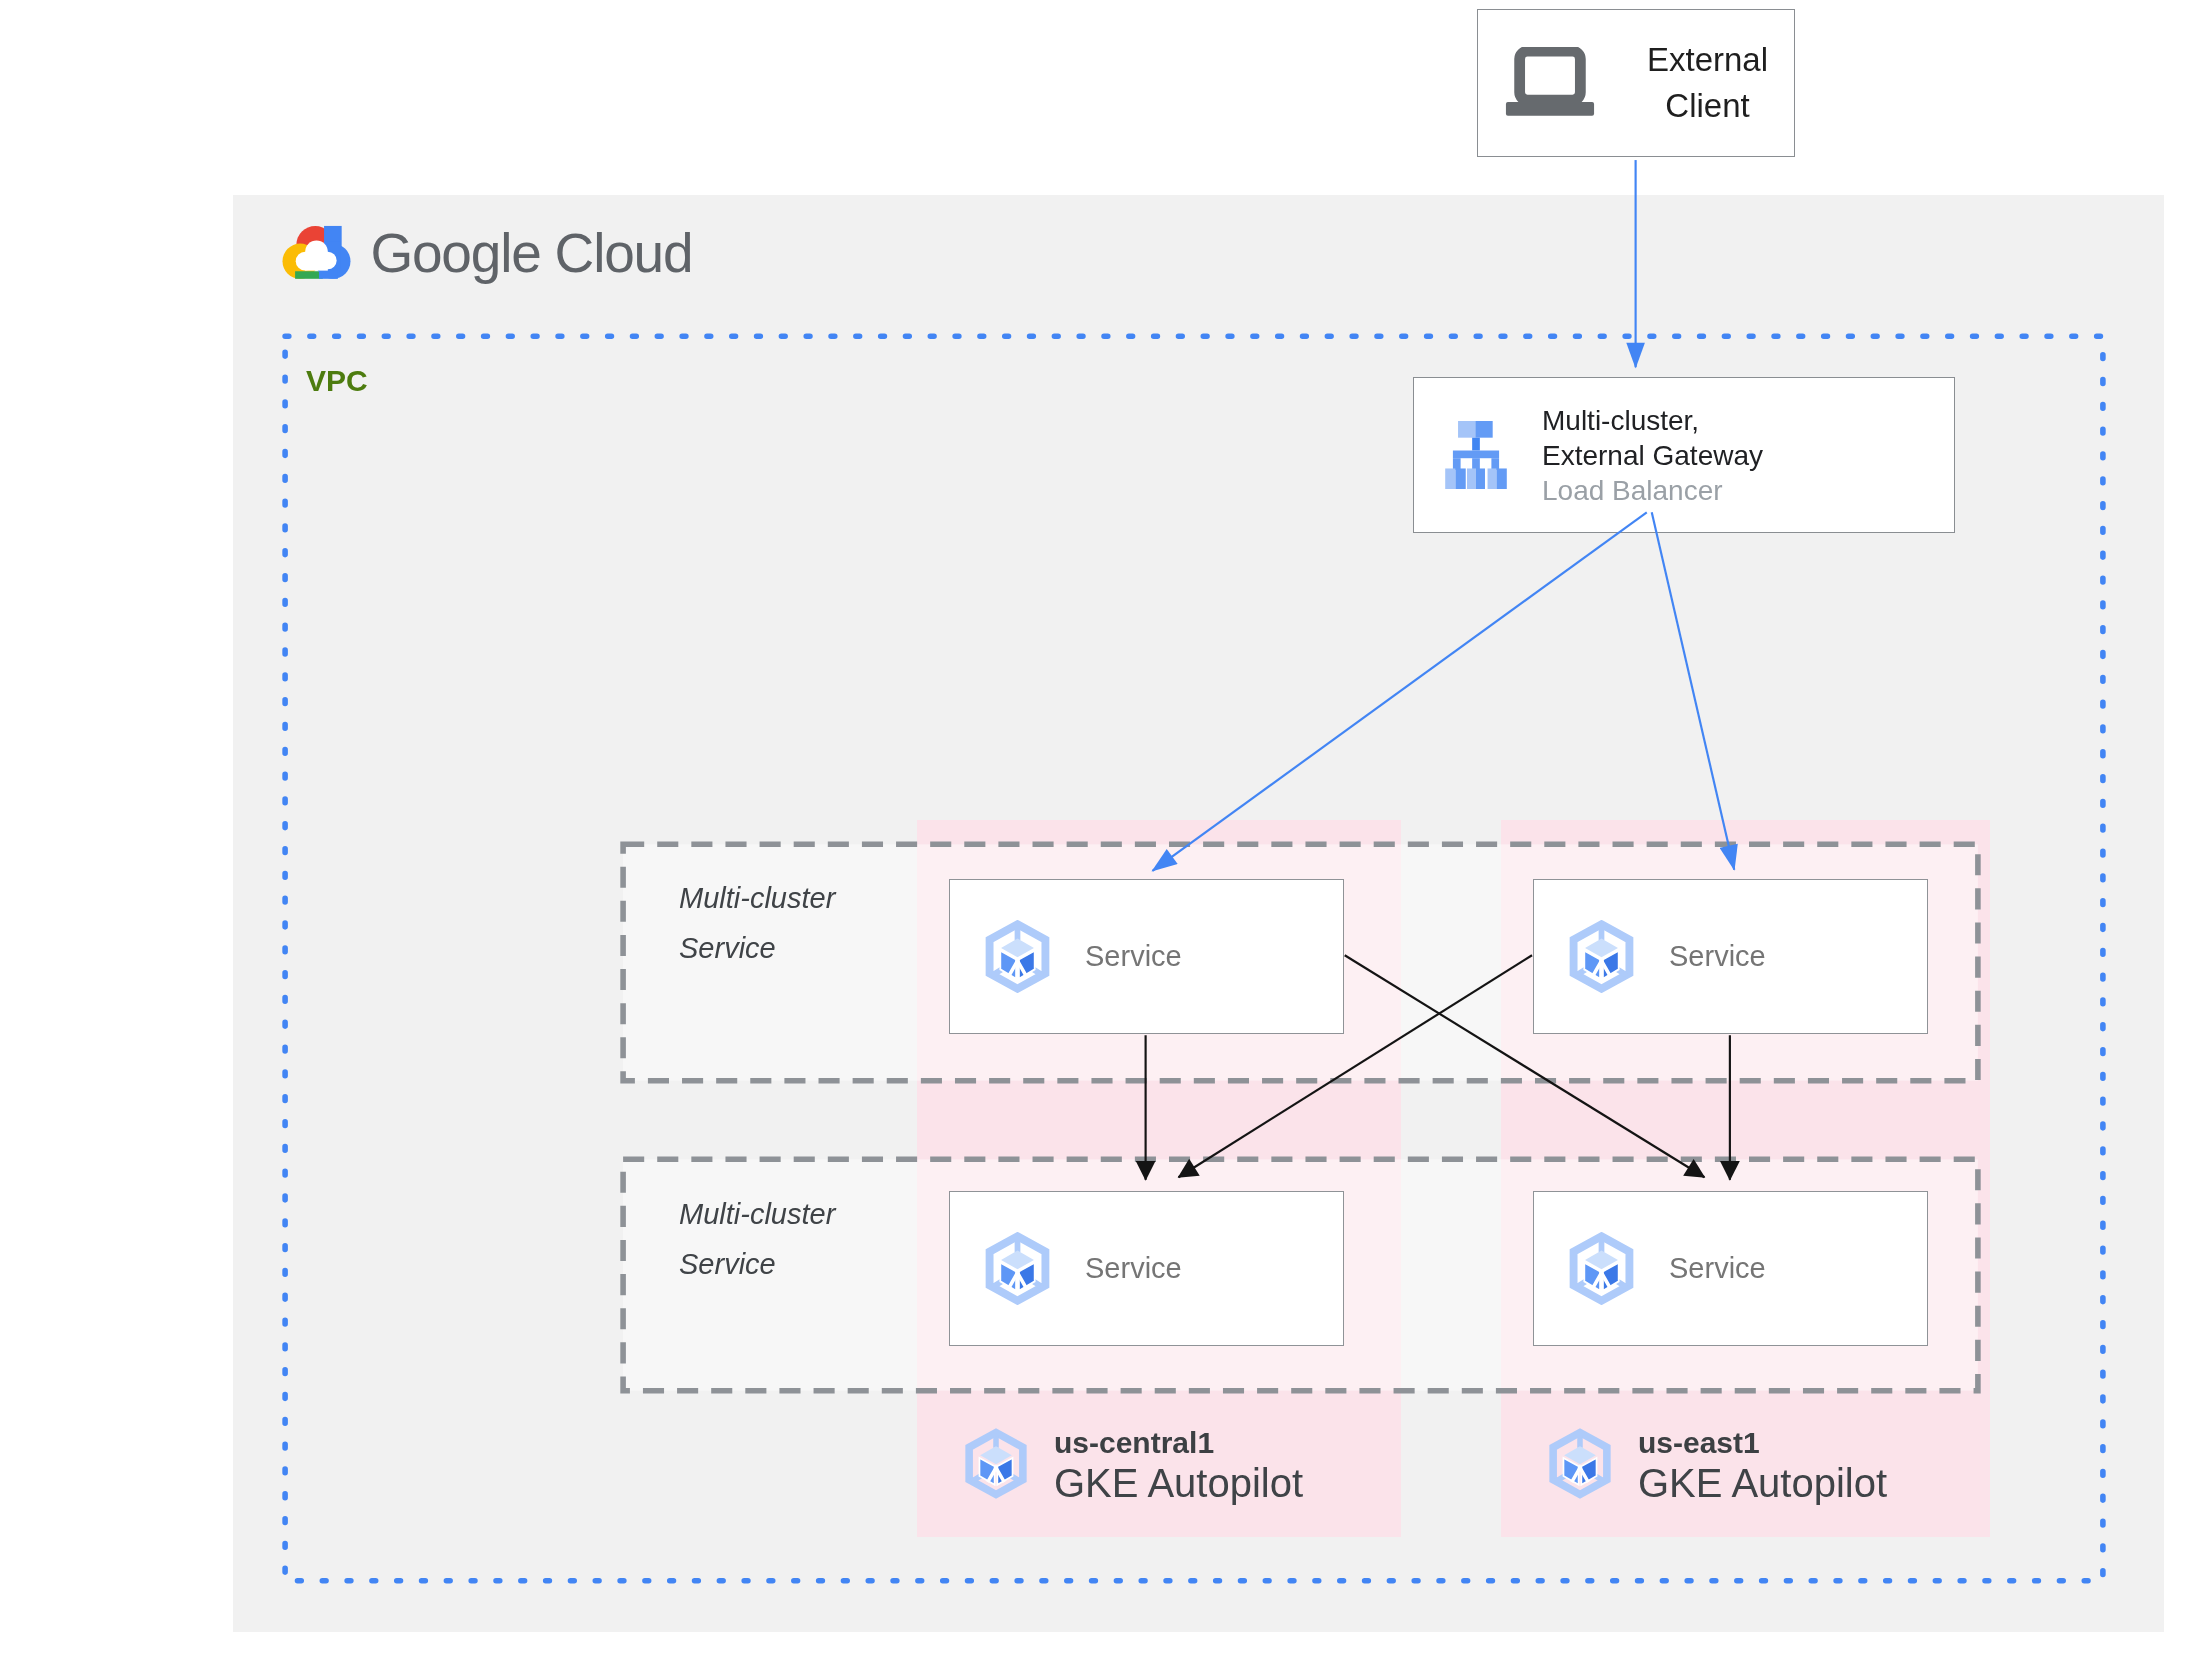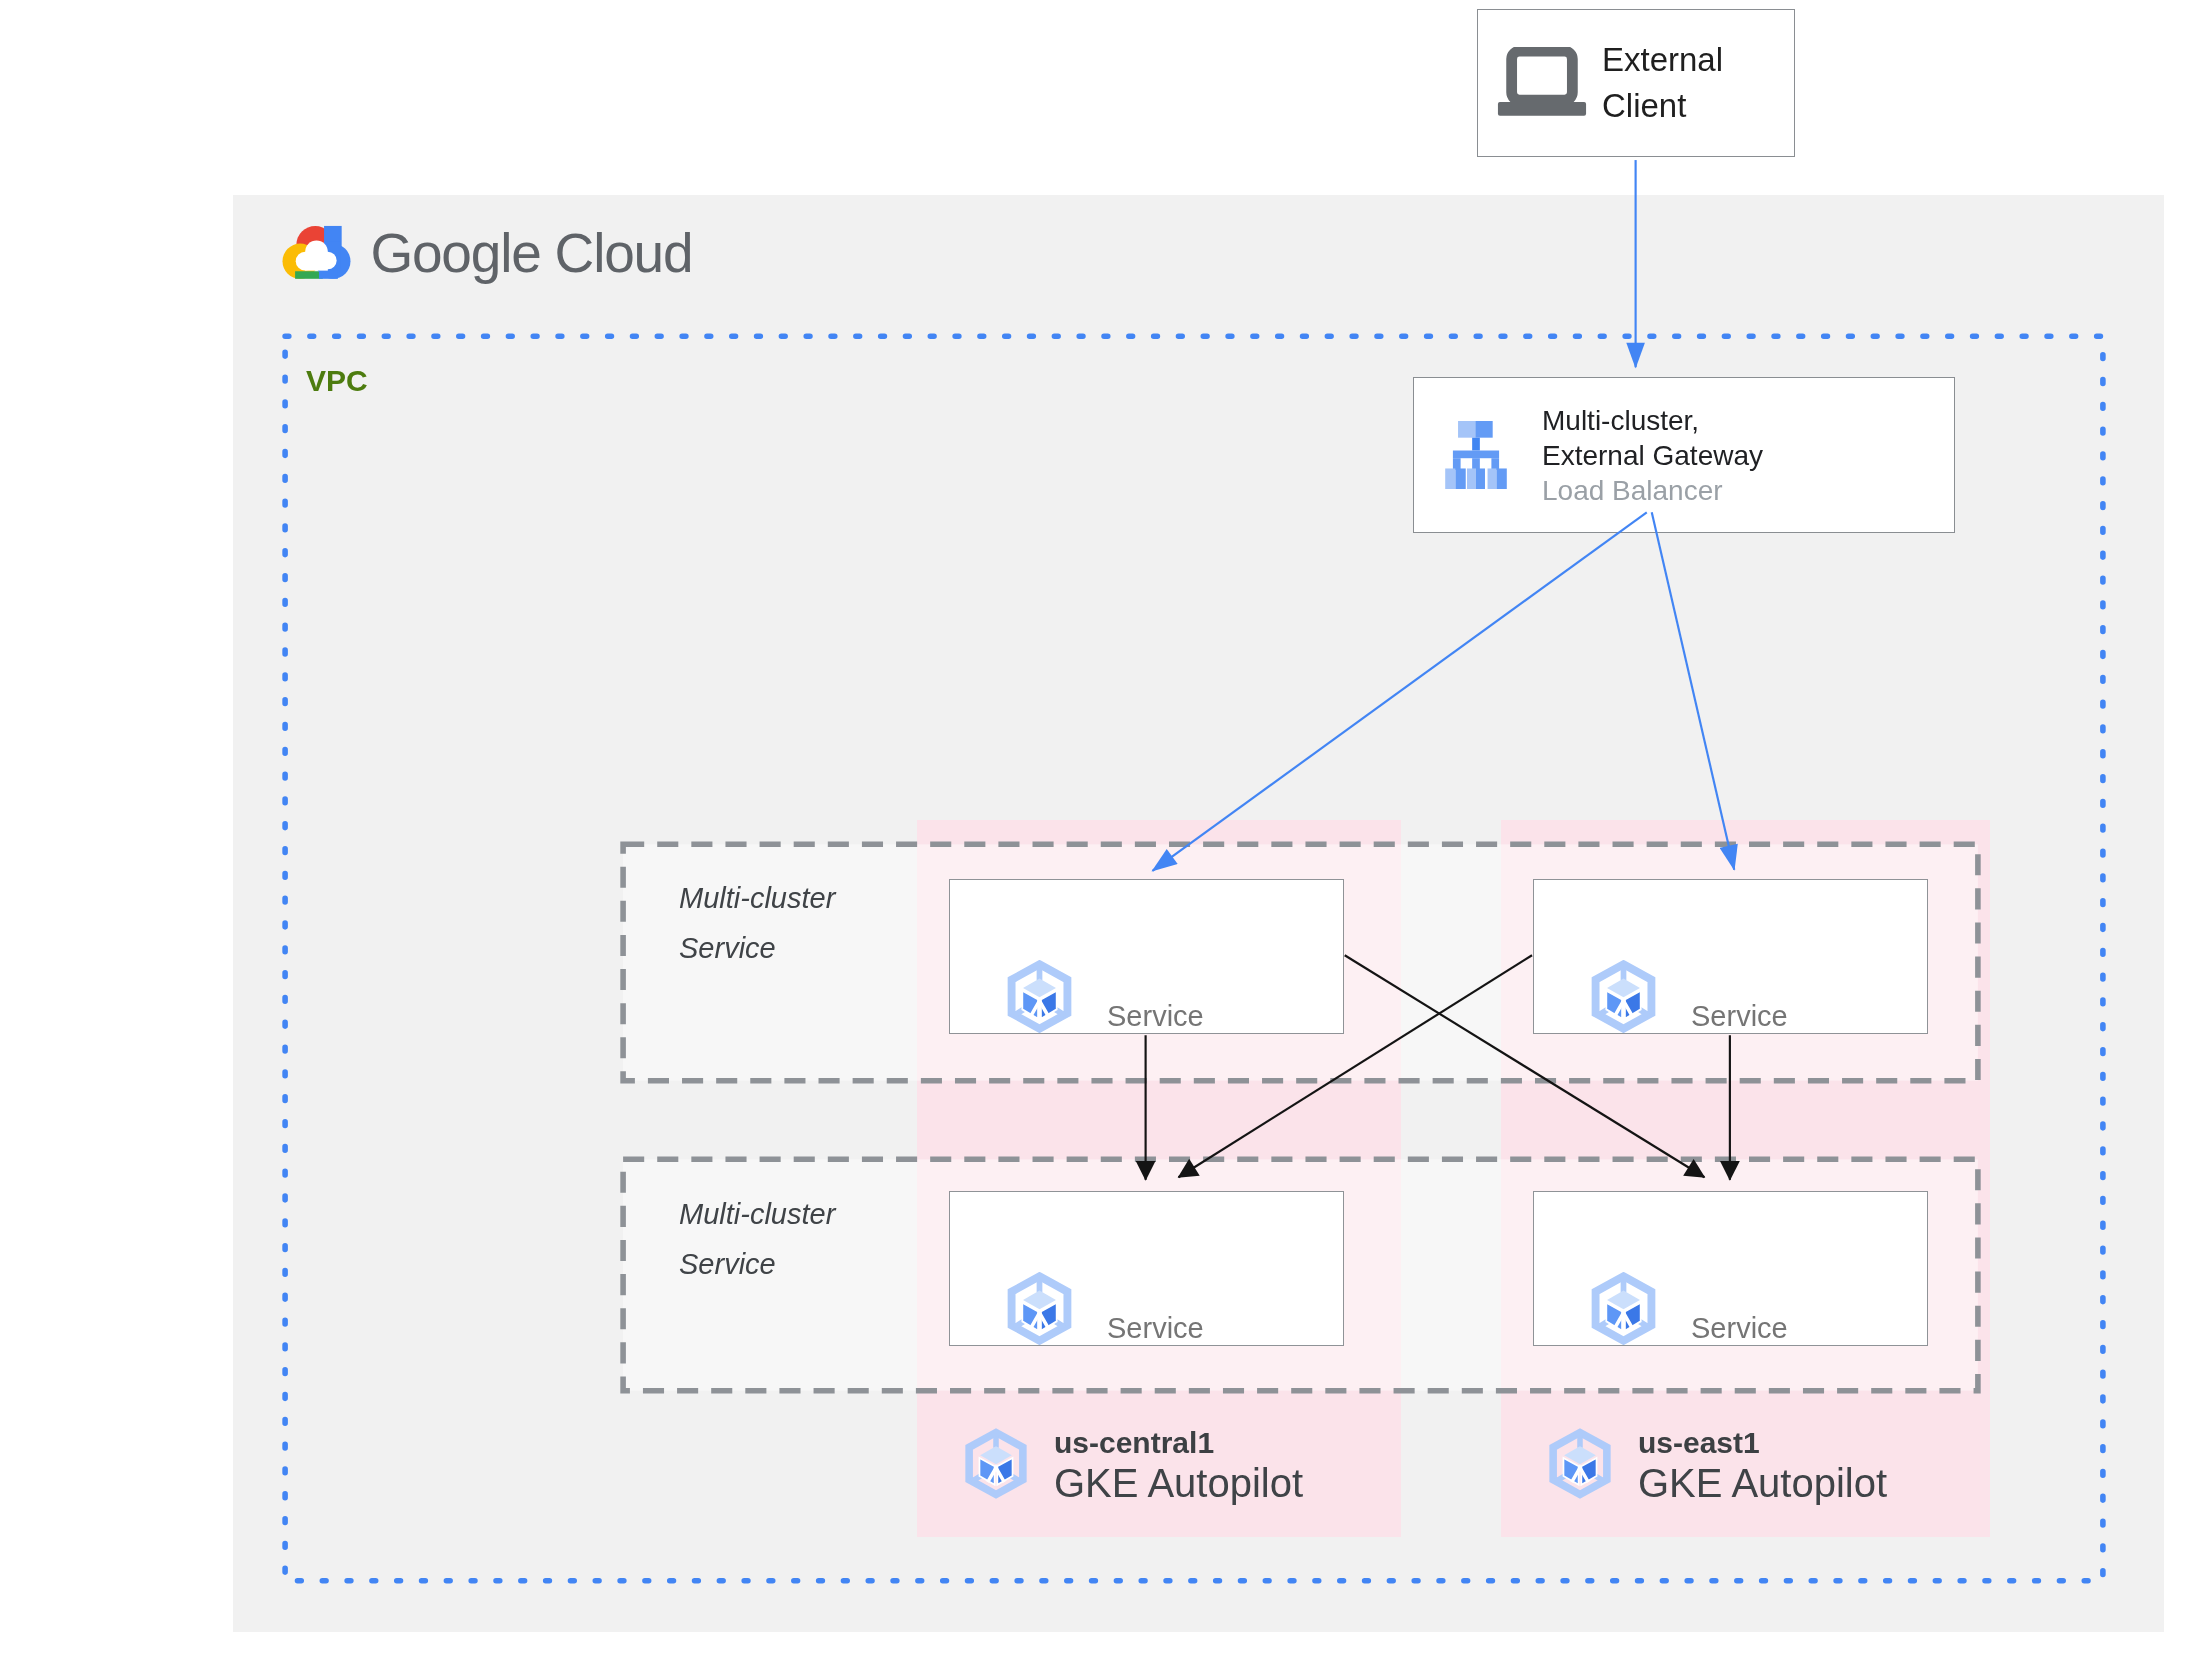--- a/index.html
+++ b/index.html
@@ -21,34 +21,34 @@
 
   svg.mcs-border { position:absolute; z-index:2; }
   .mcs-b1 { left:620px; top:841px; }
   .mcs-b2 { left:620px; top:1156px; }
   .mcs-label { position:absolute; left:679px; width:223px; font-size:29px; line-height:50px; color:#3f4347; z-index:3;font-style:italic; }
   .mcs-label.r1 { top:873px; }
   .mcs-label.r2 { top:1189px; }
 
   .node { position:absolute; background:#ffffff; display:flex; align-items:center; box-sizing:border-box; z-index:3; }
 
-  .service { width:395px; height:155px; border:1.2px solid #8f9397; padding-left:57px; gap:35px;align-items:flex-end; }
+  .service { width:395px; height:155px; border:1.2px solid #8f9397; padding-left:35px; gap:35px; }
   .service svg { width:65px; height:73px; flex:none; }
   .service-label { font-size:29px; color:#757575; }
   .s1l { left:949px; top:879px; }
   .s1r { left:1533px; top:879px; }
   .s2l { left:949px; top:1191px; }
   .s2r { left:1533px; top:1191px; }
 
   .lb { left:1413px; top:377px; width:542px; height:156px; border:1.9px solid #8a8e92; padding-left:31px; gap:35px; }
   .lb svg { width:62px; height:68px; flex:none; }
   .lb-text { font-size:28px; line-height:35px; color:#202124; white-space:nowrap; }
   .lb-sub { color:#9aa0a6; }
 
-  .client { left:1477px; top:9.3px; width:318px; height:148px; border:1.9px solid #8a8e92; padding-left:17px; gap:13px; }
+  .client { left:1477px; top:9.3px; width:318px; height:148px; border:1.9px solid #8a8e92; padding-left:25px; gap:36px;text-align:center; }
   .client svg { width:94px; height:73px; flex:none; }
   .client-label { font-size:33px; line-height:46px; color:#1f1f1f; width:149px; }
 
   .cluster { position:absolute; display:flex; align-items:center; gap:27px; z-index:3; }
   .cluster svg { width:62px; height:71px; flex:none; }
   .cluster-left  { left:965px; top:1423px; }
   .cluster-right { left:1549px; top:1423px; }
   .cl-name { font-size:30px; font-weight:bold; color:#3c4043; line-height:40px; white-space:nowrap; }
   .cl-type { font-size:40px; color:#3f4347; line-height:40px; white-space:nowrap; }
 

